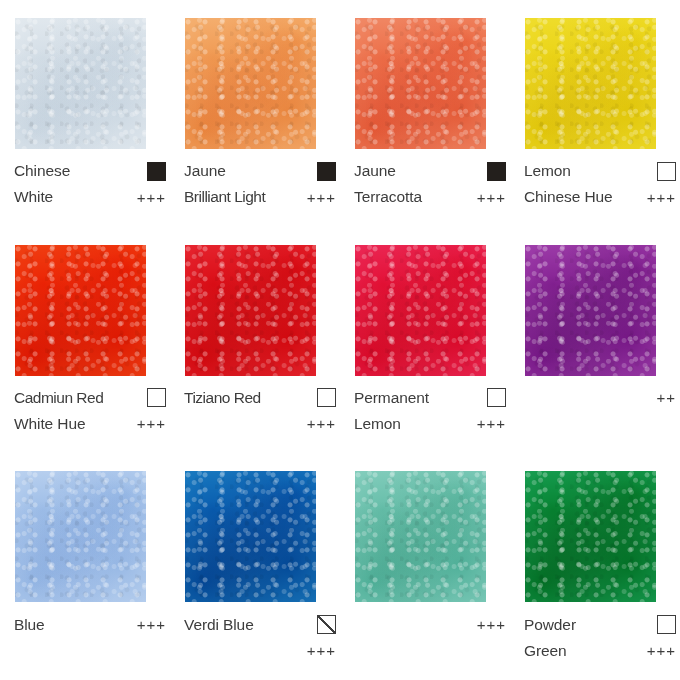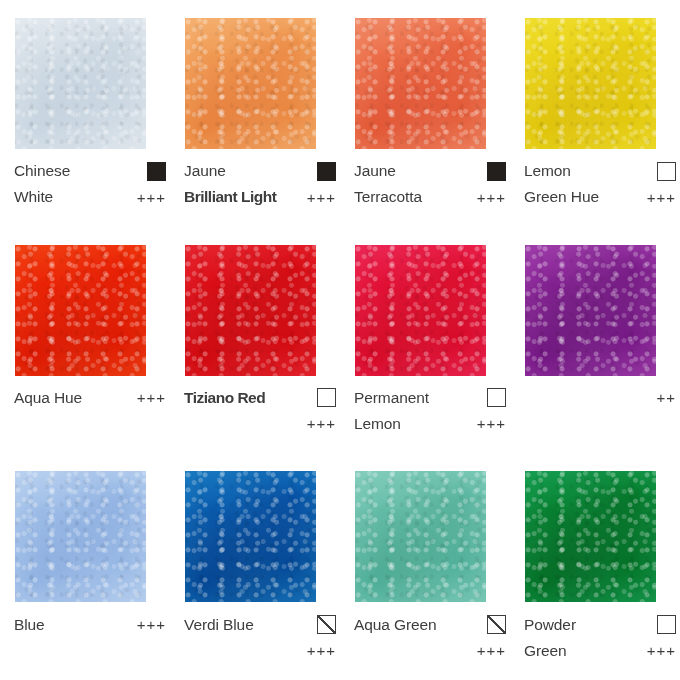--- a/index.html
+++ b/index.html
@@ -71,21 +71,21 @@
   }
   .lrow {
     display: flex;
     align-items: center;
     height: 26px;
     white-space: nowrap;
   }
   .lrow .txt {
     letter-spacing: -0.1px;
   }
-  .lrow .txt.narrow { letter-spacing: -0.5px; font-weight: bold; }
+  .lrow .txt.narrow { letter-spacing: -0.5px; }
   .plus {
     font-size: 15px;
     letter-spacing: 1px;
     color: #3d3d3d;
   }
   
   .mark {
     width: 19px;
     height: 19px;
     box-sizing: border-box;
@@ -178,33 +178,38 @@
         <div class="swatch" style="background: radial-gradient(at 22% 30%, rgb(246, 236, 92) 0%, rgba(0, 0, 0, 0) 62%), radial-gradient(at 78% 72%, rgb(236, 221, 44) 0%, rgba(0, 0, 0, 0) 64%), radial-gradient(at 85% 18%, rgb(246, 236, 92) 0%, rgba(0, 0, 0, 0) 50%), radial-gradient(at 12% 86%, rgb(236, 221, 44) 0%, rgba(0, 0, 0, 0) 52%), rgb(243, 229, 63);">
           <div class="edge"></div>
         </div>
         <div class="labelblock">
           <div class="lrow">
             <span class="txt">Lemon</span>
             <span class="spacer"></span>
             <span class="mark transparent"></span>
           </div>
           <div class="lrow">
-            <span class="txt">Green Hue</span>
+            <span class="txt">Chinese Hue</span>
             <span class="spacer"></span>
             <span class="plus">+++</span>
           </div>
         </div>
       </div>
       <div class="cell">
         <div class="swatch" style="background: radial-gradient(at 22% 30%, rgb(246, 106, 43) 0%, rgba(0, 0, 0, 0) 62%), radial-gradient(at 78% 72%, rgb(232, 74, 20) 0%, rgba(0, 0, 0, 0) 64%), radial-gradient(at 85% 18%, rgb(246, 106, 43) 0%, rgba(0, 0, 0, 0) 50%), radial-gradient(at 12% 86%, rgb(232, 74, 20) 0%, rgba(0, 0, 0, 0) 52%), rgb(244, 87, 29);">
           <div class="edge"></div>
         </div>
         <div class="labelblock">
           <div class="lrow">
-            <span class="txt">Aqua Hue</span>
+            <span class="txt narrow">Cadmiun Red</span>
+            <span class="spacer"></span>
+            <span class="mark transparent"></span>
+          </div>
+          <div class="lrow">
+            <span class="txt">White Hue</span>
             <span class="spacer"></span>
             <span class="plus">+++</span>
           </div>
         </div>
       </div>
       <div class="cell">
         <div class="swatch" style="background: radial-gradient(at 22% 30%, rgb(233, 63, 85) 0%, rgba(0, 0, 0, 0) 62%), radial-gradient(at 78% 72%, rgb(224, 43, 60) 0%, rgba(0, 0, 0, 0) 64%), radial-gradient(at 85% 18%, rgb(233, 63, 85) 0%, rgba(0, 0, 0, 0) 50%), radial-gradient(at 12% 86%, rgb(224, 43, 60) 0%, rgba(0, 0, 0, 0) 52%), rgb(239, 55, 67);">
           <div class="edge"></div>
         </div>
         <div class="labelblock">
@@ -276,25 +281,20 @@
             <span class="spacer"></span>
             <span class="plus">+++</span>
           </div>
         </div>
       </div>
       <div class="cell">
         <div class="swatch" style="background: radial-gradient(at 22% 30%, rgb(169, 223, 211) 0%, rgba(0, 0, 0, 0) 62%), radial-gradient(at 78% 72%, rgb(135, 208, 193) 0%, rgba(0, 0, 0, 0) 64%), radial-gradient(at 85% 18%, rgb(169, 223, 211) 0%, rgba(0, 0, 0, 0) 50%), radial-gradient(at 12% 86%, rgb(135, 208, 193) 0%, rgba(0, 0, 0, 0) 52%), rgb(154, 217, 204);">
           <div class="edge"></div>
         </div>
         <div class="labelblock">
-          <div class="lrow">
-            <span class="txt">Aqua Green</span>
-            <span class="spacer"></span>
-            <span class="mark semi"></span>
-          </div>
           <div class="lrow">
             <span class="txt"></span>
             <span class="spacer"></span>
             <span class="plus">+++</span>
           </div>
         </div>
       </div>
       <div class="cell">
         <div class="swatch" style="background: radial-gradient(at 22% 30%, rgb(52, 187, 119) 0%, rgba(0, 0, 0, 0) 62%), radial-gradient(at 78% 72%, rgb(22, 165, 95) 0%, rgba(0, 0, 0, 0) 64%), radial-gradient(at 85% 18%, rgb(52, 187, 119) 0%, rgba(0, 0, 0, 0) 50%), radial-gradient(at 12% 86%, rgb(22, 165, 95) 0%, rgba(0, 0, 0, 0) 52%), rgb(35, 178, 106);">
           <div class="edge"></div>

